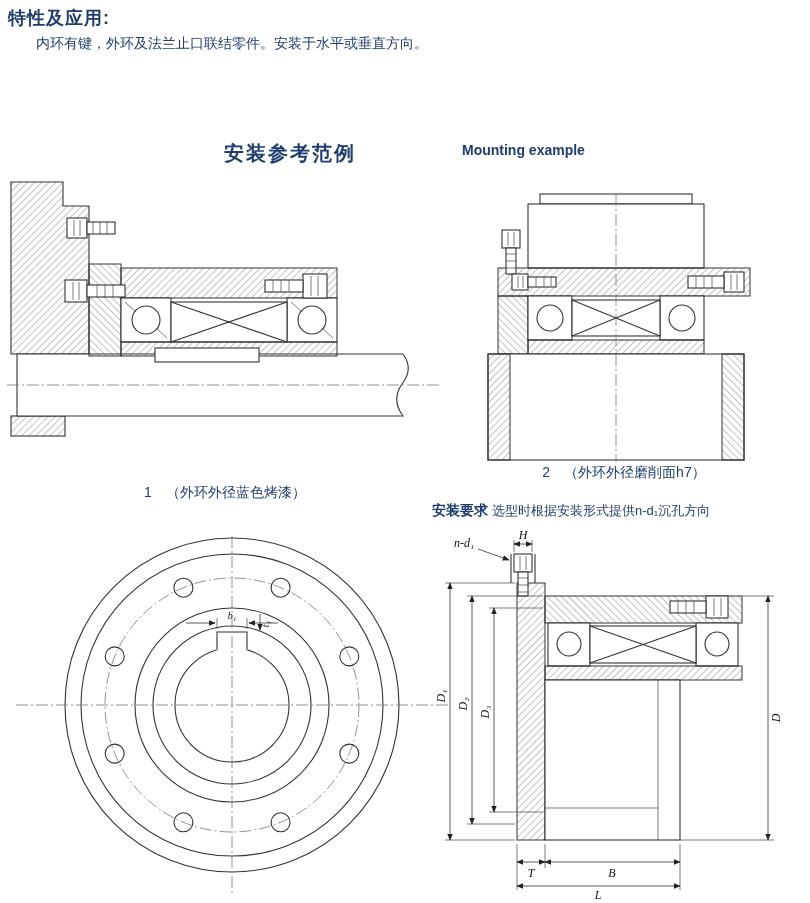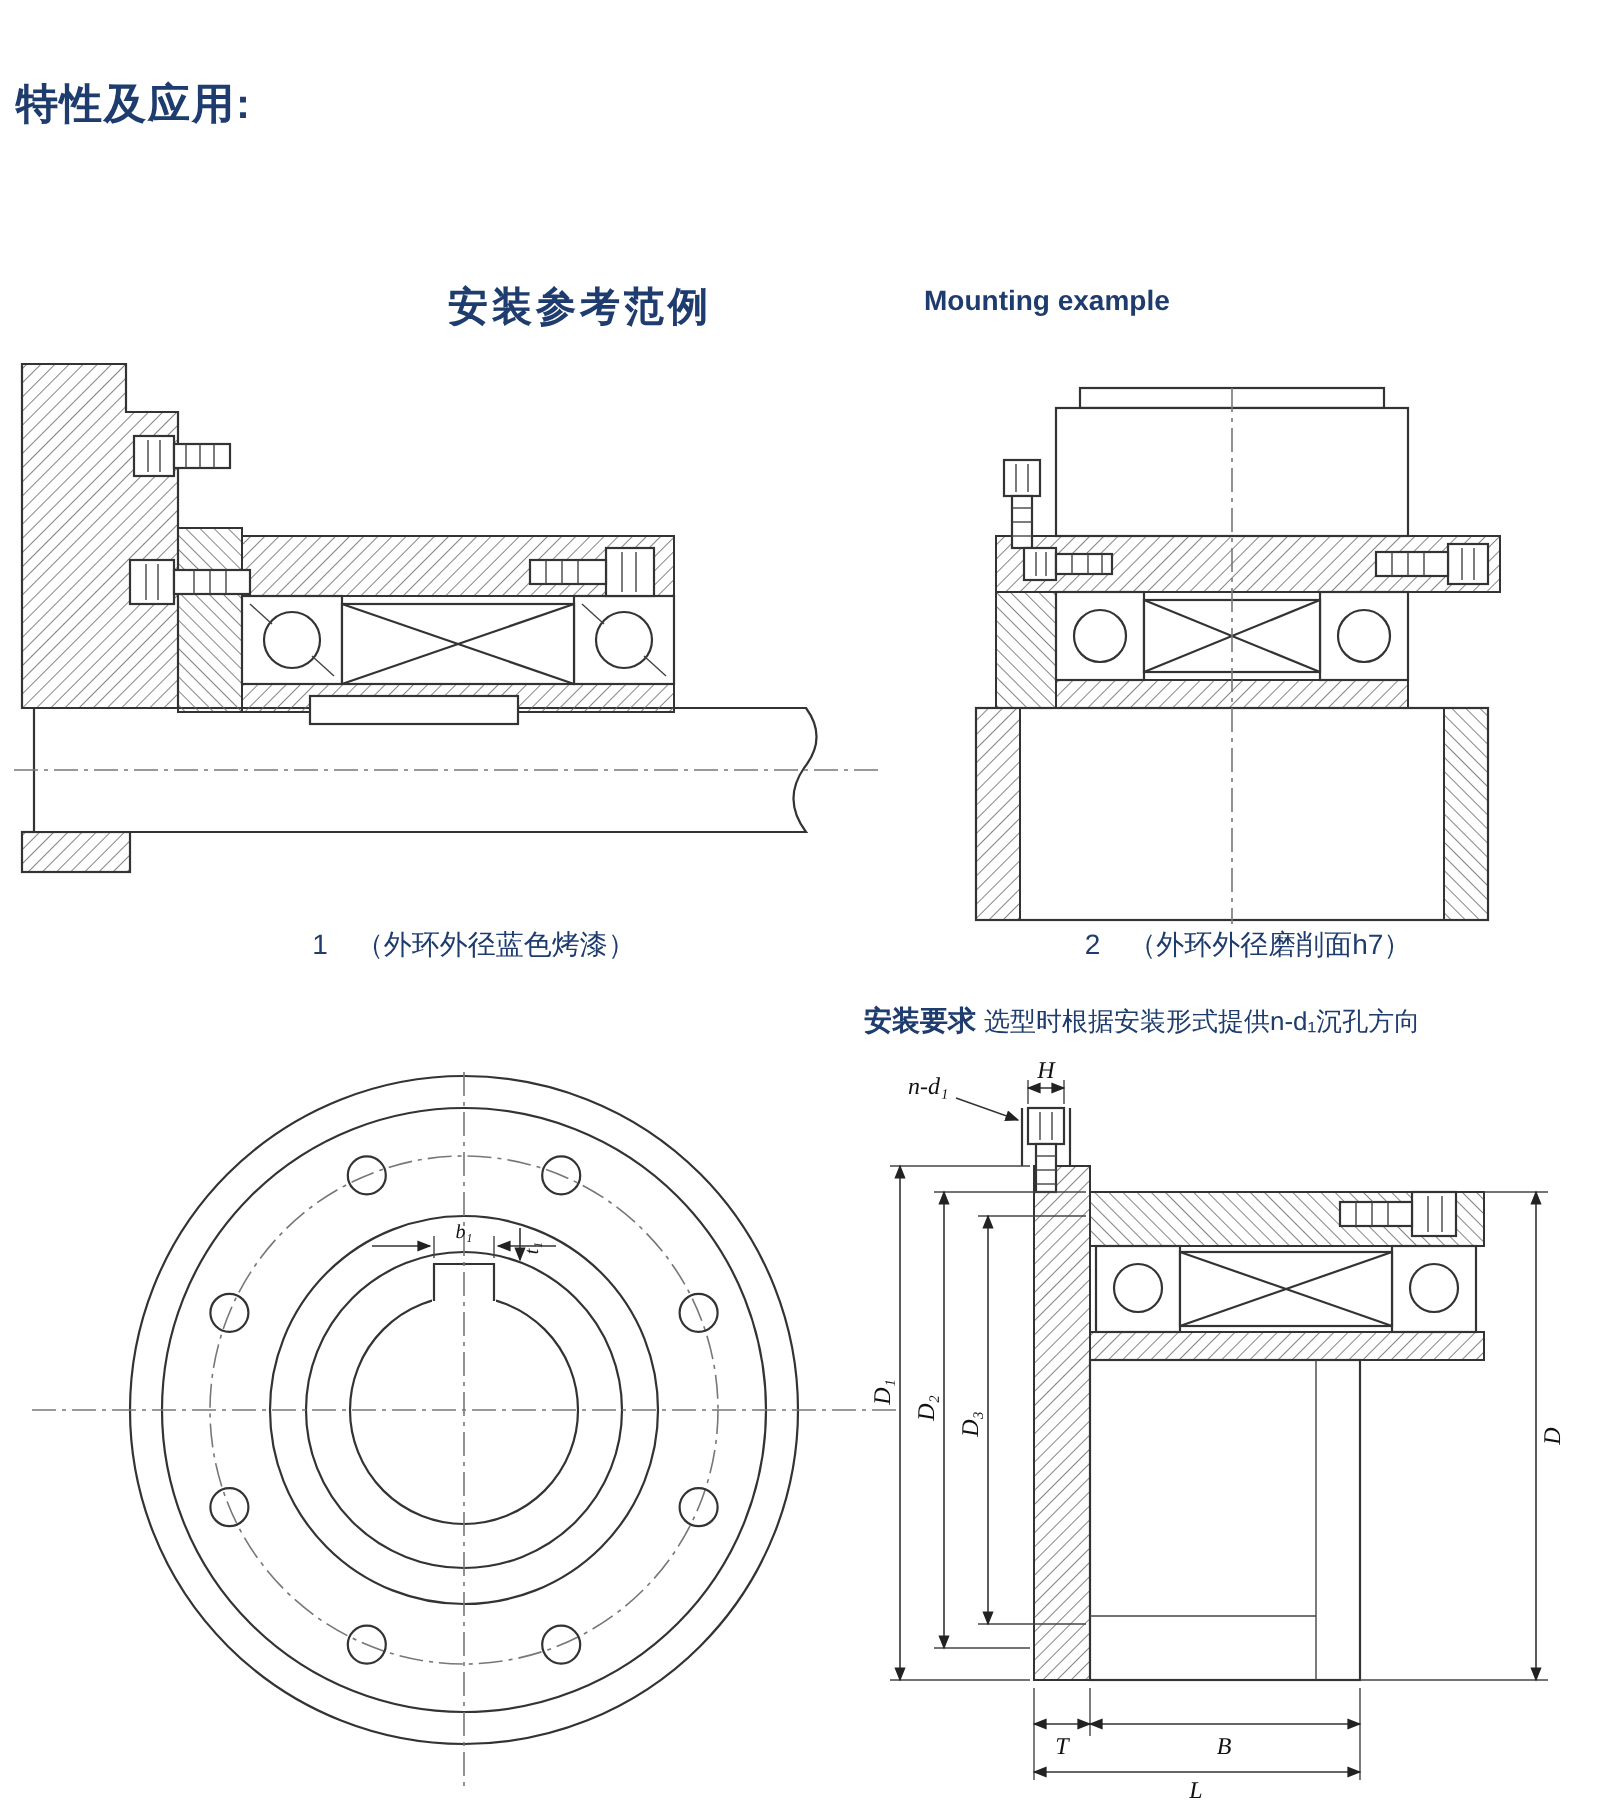--- a/index.html
+++ b/index.html
@@ -1,44 +1,45 @@
 <!DOCTYPE html>
 <html><head>
 <meta charset="utf-8">
 <style>
   * { margin:0; padding:0; box-sizing:border-box; }
   html,body { width:810px; height:903px; background:#fff; }
   body { position:relative; font-family:"Liberation Sans", sans-serif; overflow:hidden; }
   .intro { position:absolute; left:8px; top:6px; width:794px; color:#1e3c6d; }
-  .intro .intro-heading { font-size:21px; font-weight:bold; letter-spacing:1px; margin-bottom:3px;margin-top:32px; }
+  .intro .intro-heading { font-size:18px; font-weight:bold; letter-spacing:1px; margin-bottom:3px; }
   .intro p { font-size:14px; line-height:1.55; text-indent:2em; }
   .heading-zh { position:absolute; left:0; top:140px; width:356px; text-align:right;
                 font-size:20px; font-weight:bold; color:#1e3c6d; letter-spacing:2px; }
   .heading-en { position:absolute; left:462px; top:142px; font-size:14px; font-weight:bold; color:#1e3c6d; }
   .fig { position:absolute; }
   .cap { position:absolute; top:464px; font-size:14px; color:#1e3c6d; text-align:center; }
   .cap .cap-num { margin-right:14px; }
-  .cap1 { left:17px; width:440px; }
+  .cap1 { left:5px; width:440px;margin-top:20px; }
   .cap2 { left:458px; width:332px; }
   .note { position:absolute; left:432px; top:502px; font-size:13px; color:#1e3c6d; white-space:nowrap; }
   .note .note-label { font-weight:bold; font-size:14px; margin-right:4px; }
   
   svg .ol { fill:#ffffff; stroke:#333; stroke-width:1.1; }
   svg .ln { fill:none; stroke:#333; stroke-width:1.1; }
   svg .tn { fill:none; stroke:#444; stroke-width:0.7; }
   svg .cl { fill:none; stroke:#777; stroke-width:0.8; stroke-dasharray:12 3 2 3; }
   svg .dm { fill:none; stroke:#333; stroke-width:0.8; }
   svg text.dt  { font:italic 12px "Liberation Serif", serif; fill:#111; }
   svg text.dt2 { font:italic 10px "Liberation Serif", serif; fill:#111; }
 </style>
 </head>
 <body>
 
 <div class="intro">
   <div class="intro-heading">特性及应用:</div>
+  <p>内环有键，外环及法兰止口联结零件。安装于水平或垂直方向。</p>
 </div>
 
 <div class="heading-zh">安装参考范例</div>
 <div class="heading-en">Mounting example</div>
 
 <svg class="fig" style="left:5px; top:176px;" width="440" height="288" viewBox="0 0 440 288">
   <defs>
     <pattern id="p1a" width="5" height="5" patternUnits="userSpaceOnUse" patternTransform="rotate(45)">
       <line x1="0" y1="0" x2="0" y2="5" stroke="#666" stroke-width="0.8"></line>
     </pattern>

